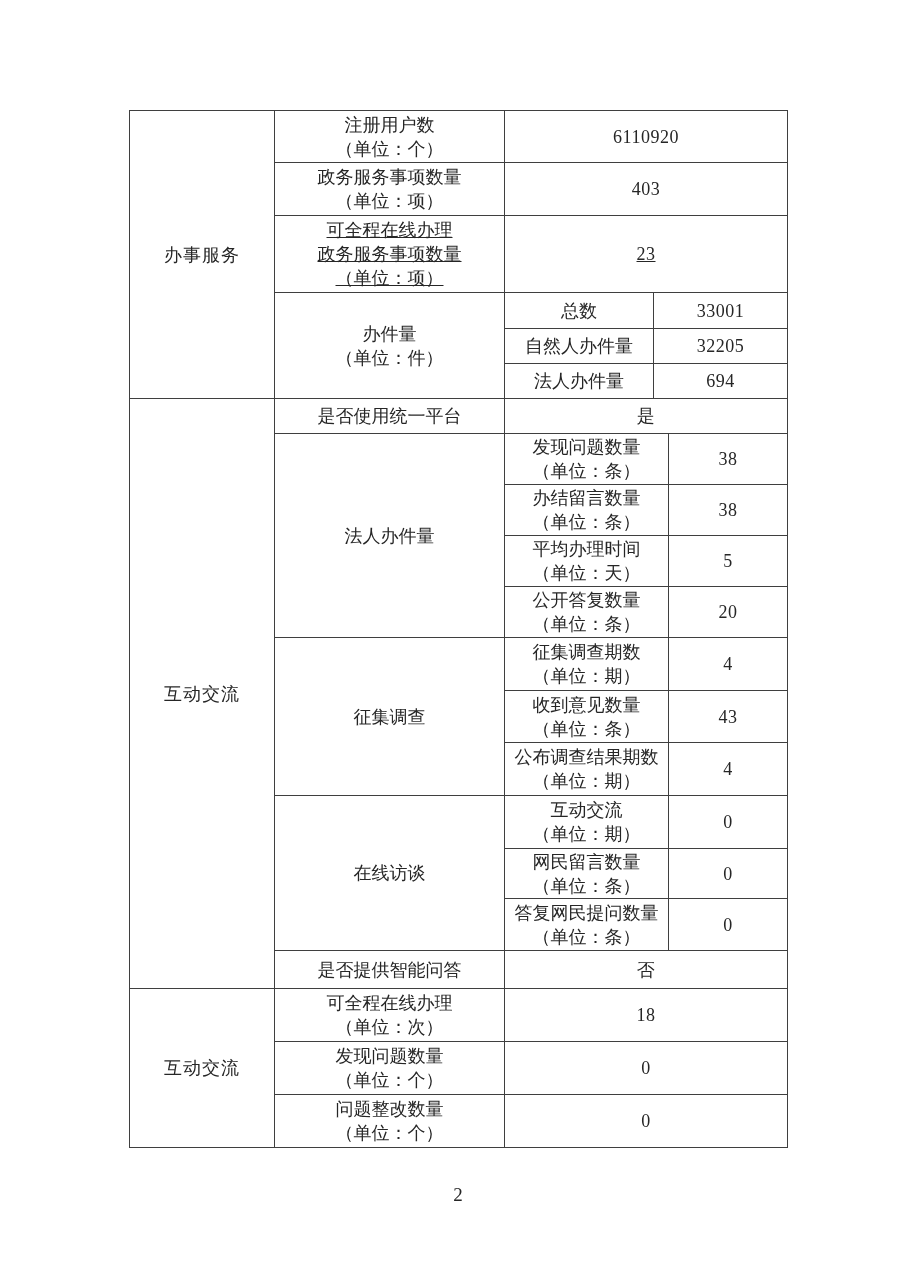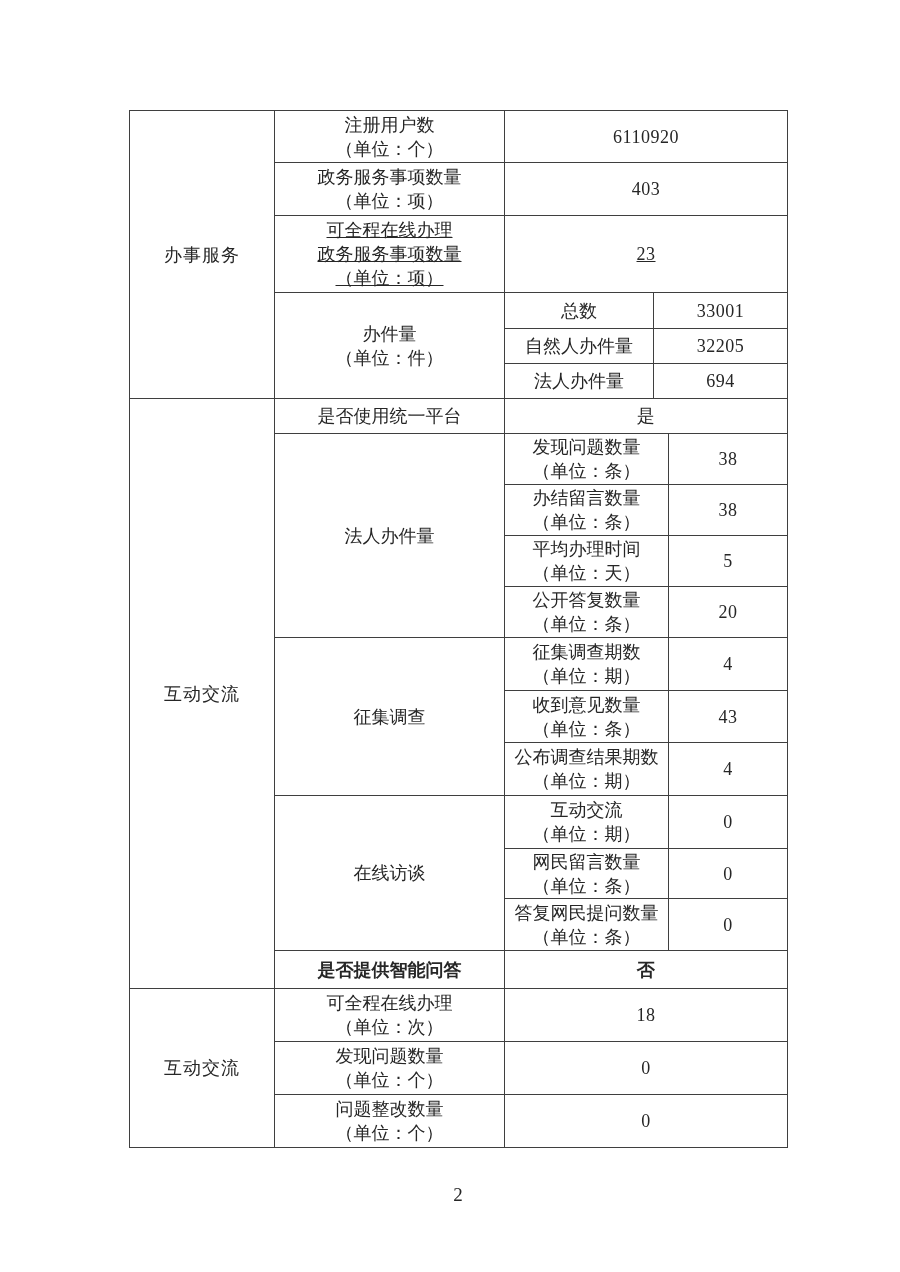--- a/index.html
+++ b/index.html
@@ -35,21 +35,21 @@
   td.cat--top { vertical-align: top; padding-top: 11px; }
   td.val { font-size: 19px; letter-spacing: 0.5px; }
   
   tr.rh52 { height: 52px; }
   tr.rh53 { height: 53px; }
   tr.rh77 { height: 77px; text-decoration: underline; }
   tr.rh36 { height: 36px; }
   tr.rh35 { height: 35px; }
   tr.rh51 { height: 51px; }
   tr.rh50 { height: 50px; }
-  tr.rh38 { height: 38px; font-weight: bold; }
+  tr.rh38 { height: 38px; }
   .page-number {
     position: absolute;
     left: 129px;
     width: 658px;
     top: 1184px;
     text-align: center;
     font-size: 19px;
     color: #262626;
   }
 </style>

